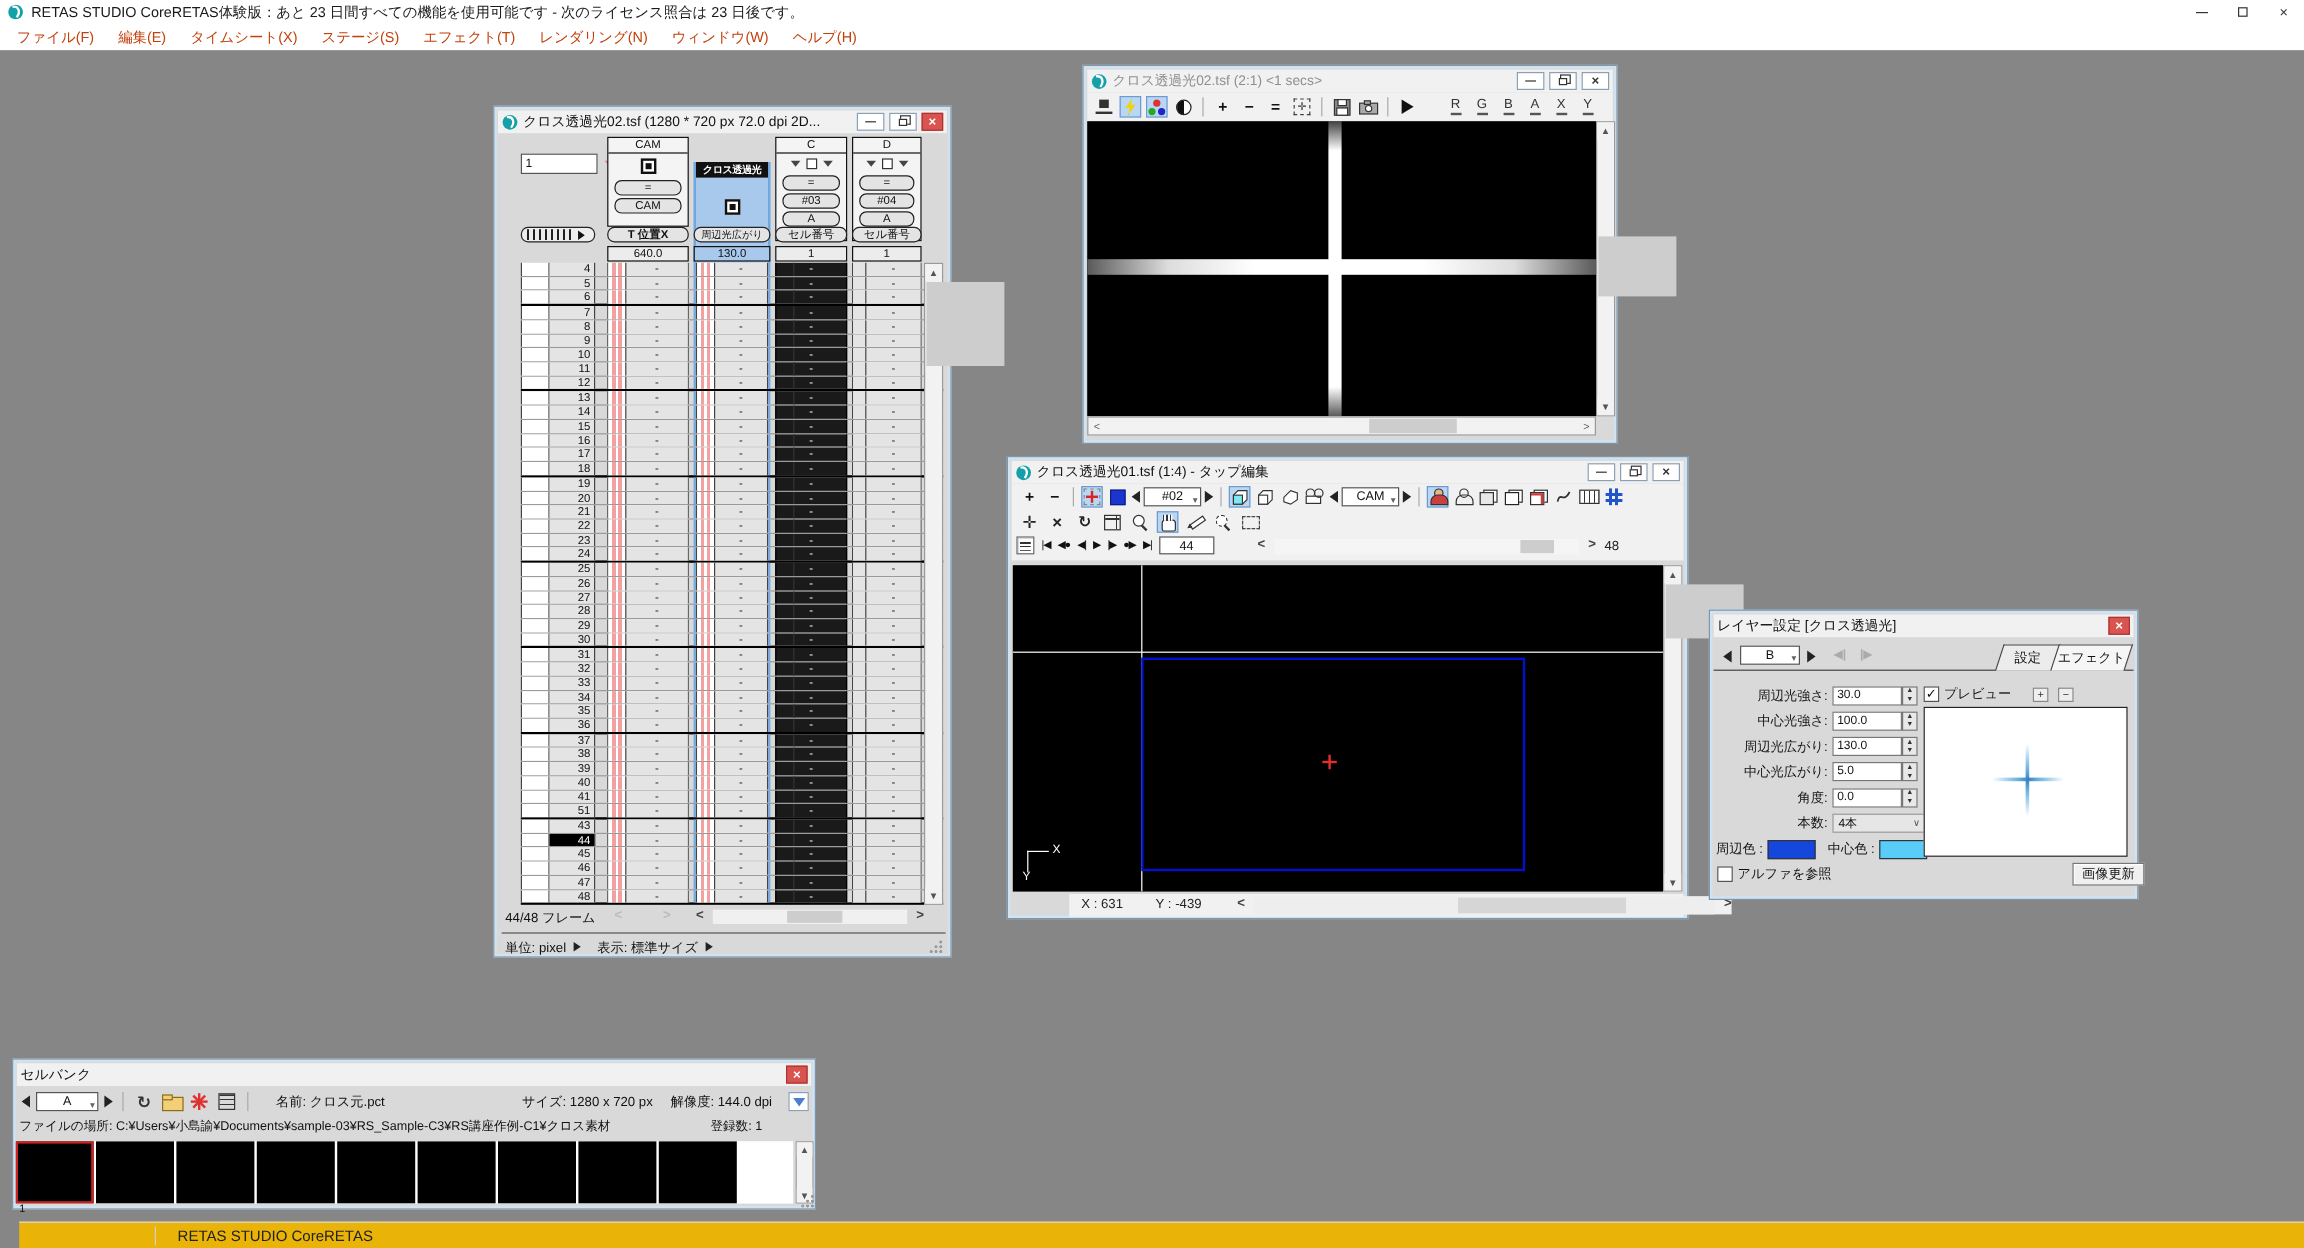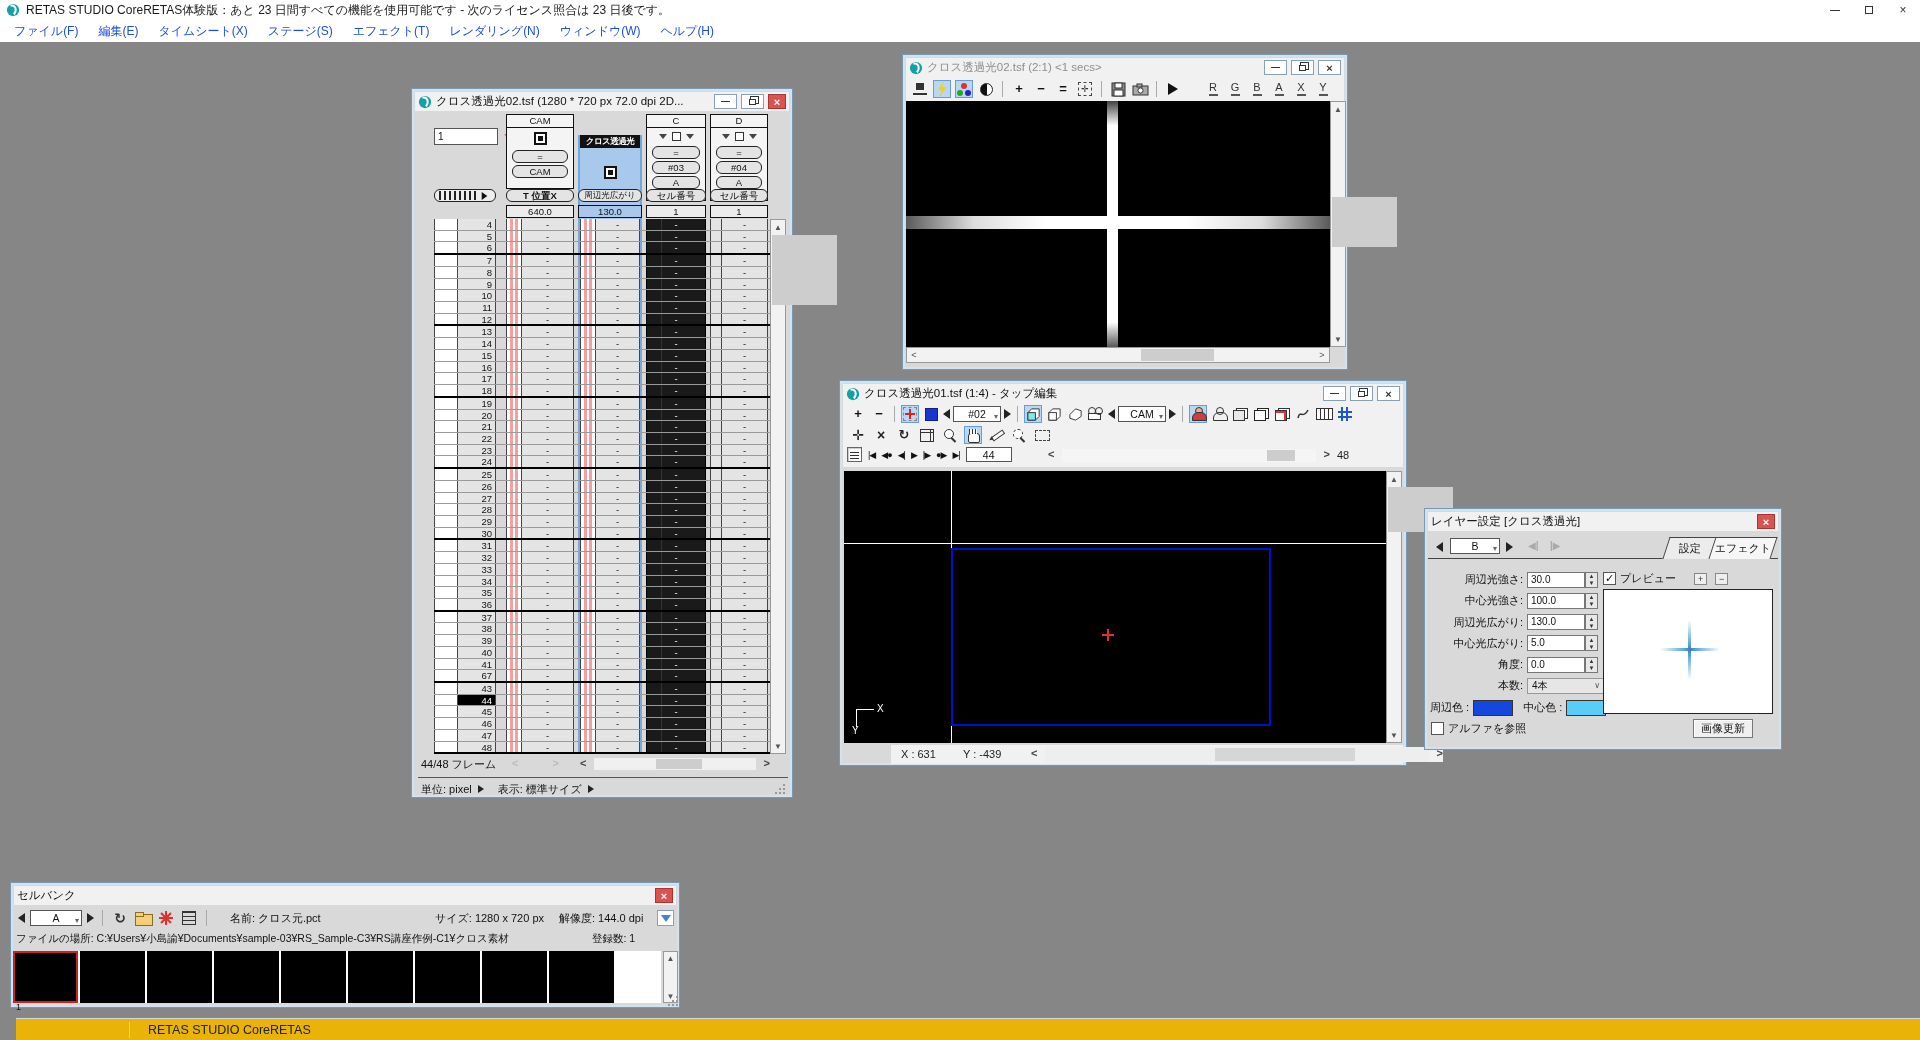--- a/index.html
+++ b/index.html
@@ -11,21 +11,21 @@
   
   #main-titlebar{left:0;top:0;width:1920px;height:20px;background:#fff;display:flex;align-items:center;}
   #main-titlebar .ttl{font-size:12px;color:#1a1a1a;margin-left:6px;white-space:nowrap;}
   .sysctl{margin-left:auto;display:flex;height:20px;}
   .sysbtn{width:34px;height:20px;display:flex;align-items:center;justify-content:center;color:#333;}
   .ic-minbar{width:10px;height:1px;background:#333;}
   .ic-restore{width:8px;height:8px;border:1px solid #333;position:relative;background:#fff;}
   .ic-restore:before{content:"";position:absolute;left:2px;top:-4px;width:8px;height:8px;border:1px solid #333;z-index:-1;}
   .ic-x{font-size:12px;line-height:12px;color:#333;}
   #menubar{left:0;top:20px;width:1920px;height:22px;background:#fff;display:flex;align-items:center;padding-left:4px;}
-  .menu-item{font-size:12px;color:#1d4ed8;padding:0 10px;line-height:22px;white-space:nowrap;}
+  .menu-item{font-size:12px;color:#c2410c;padding:0 10px;line-height:22px;white-space:nowrap;}
   #desktop{left:0;top:42px;width:1920px;height:976px;background:#868686;}
   #taskbar{left:16px;top:1018px;width:1920px;height:22px;background:#eab308;border-top:1px solid #d9d9d9;}
   #taskbar .sep{position:absolute;left:113px;top:3px;width:1px;height:16px;background:#cfcfcf;}
   #taskbar .tlabel{position:absolute;left:132px;top:0;font-size:12.5px;line-height:22px;color:#222;}
 
   
   .win{position:absolute;background:#d9d9d9;border:1px solid #7d98ac;box-shadow:inset 0 0 0 2px #cfe3f2;}
   .tbar{position:absolute;left:3px;right:3px;top:3px;height:19px;background:#f1f1f1;display:flex;align-items:center;gap:4px;padding:0 3px;}
   .tbar .ttl{font-size:11.5px;color:#111;white-space:nowrap;overflow:hidden;}
   .tbar.inactive .ttl{color:#8f8f8f;}
@@ -214,21 +214,21 @@
   #ls-count-dd{width:78px;height:16px;background:#e6e6e6;border:1px solid #999;font-size:10px;display:flex;align-items:center;padding-left:4px;position:relative;color:#111;}
   #ls-count-dd .v{font-size:8px;color:#555;position:absolute;right:4px;}
   #ls-colors{position:absolute;left:5px;top:190px;height:17px;display:flex;align-items:center;gap:4px;font-size:11px;color:#111;}
   .swatch{width:40px;height:16px;border:1px solid #333;}
   #ls-alpha{position:absolute;left:6px;top:212px;display:flex;align-items:center;gap:4px;font-size:11px;color:#111;}
   #ls-pvchk{position:absolute;left:178px;top:62px;display:flex;align-items:center;gap:4px;font-size:11px;color:#111;}
   .pm{width:13px;height:12px;border:1px solid #888;background:#eee;display:flex;align-items:center;justify-content:center;font-size:9px;color:#333;}
   #ls-pvbox{position:absolute;left:178px;top:80px;width:170px;height:125px;background:#fff;border:1px solid #222;}
   #ls-cross-v{position:absolute;left:84px;top:30px;width:3px;height:60px;background:linear-gradient(180deg,rgba(120,190,235,0),#5aa7dc 40%,#3a7fc0 50%,#5aa7dc 60%,rgba(120,190,235,0));}
   #ls-cross-h{position:absolute;left:56px;top:58px;width:60px;height:3px;background:linear-gradient(90deg,rgba(120,190,235,0),#5aa7dc 40%,#3a7fc0 50%,#5aa7dc 60%,rgba(120,190,235,0));}
-  #ls-update{position:absolute;left:268px;top:210px;width:60px;height:19px;background:#f0f0f0;border:1px solid #777;box-shadow:inset 1px 1px 0 #fff;font-size:11px;display:flex;align-items:center;justify-content:center;color:#111;text-align:right;}
+  #ls-update{position:absolute;left:302px;top:210px;width:60px;height:19px;background:#f0f0f0;border:1px solid #777;box-shadow:inset 1px 1px 0 #fff;font-size:11px;display:flex;align-items:center;justify-content:center;color:#111;text-align:right;}
 
   
   #cb-win{left:10px;top:882px;width:670px;height:126px;}
   #cb-row1{position:absolute;left:3px;right:3px;top:24px;height:22px;display:flex;align-items:center;gap:5px;padding-left:4px;font-size:11px;color:#111;}
   #cb-row2{position:absolute;left:3px;right:3px;top:46px;height:20px;font-size:10.5px;color:#111;}
   #cb-row2 .path{position:absolute;left:2px;top:3px;white-space:nowrap;}
   #cb-row2 .cnt{position:absolute;left:562px;top:3px;margin-left:16px;}
   #cb-strip{position:absolute;left:2px;top:68px;width:648px;height:52px;background:#fff;display:flex;gap:2px;padding-left:0;overflow:hidden;}
   .thumb{width:65px;height:52px;background:#000;flex:0 0 auto;}
   .thumb.sel{border:2px solid #cc2222;}
@@ -1226,21 +1226,21 @@
         <div class="ts-c c-c">-<i class="innerline"></i></div>
         <div class="ts-c c-d">
           <div class="cellpair">
             <span class="plainstrip"></span>
             <span class="dashcell">-</span>
           </div>
         </div>
       </div>
       <div class="ts-row thick">
         <div class="ts-c c-numw"></div>
-        <div class="ts-c c-num">67</div>
+        <div class="ts-c c-num">51</div>
         <div class="ts-c c-cam">
           <div class="cellpair">
             <span class="pinkstrip"></span>
             <span class="dashcell">-</span>
           </div>
         </div>
         <div class="ts-c c-eff">
           <div class="cellpair">
             <span class="pinkstrip"></span>
             <span class="dashcell">-</span>

